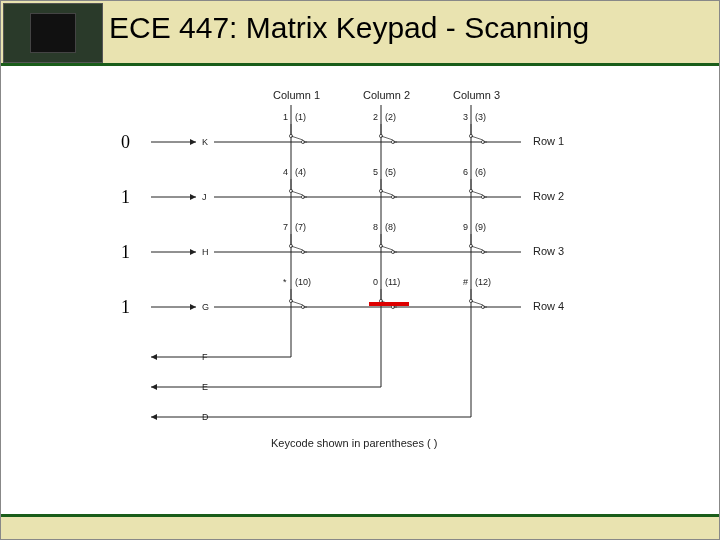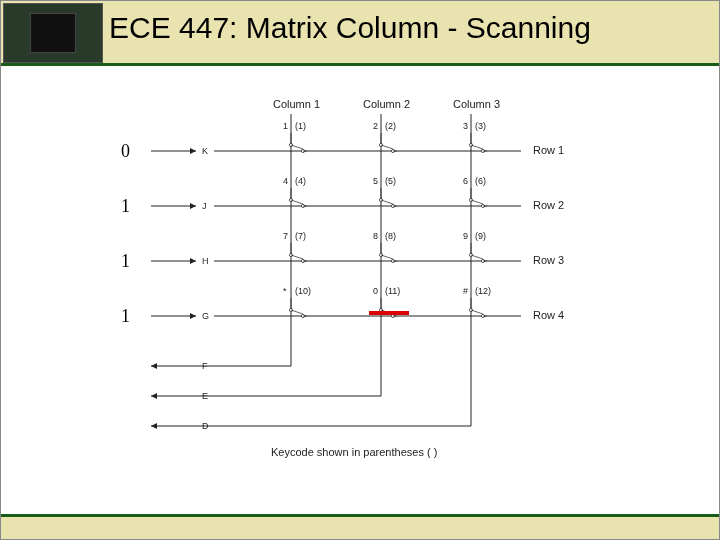--- a/index.html
+++ b/index.html
@@ -1,37 +1,37 @@
 <!DOCTYPE html>
 <html><head>
 <meta charset="utf-8">
 <style>
   html,body{margin:0;padding:0;width:720px;height:540px;background:#fff;font-family:Arial,Helvetica,sans-serif;overflow:hidden}
   .slide{width:720px;height:540px;position:relative;border:1px solid #888;box-sizing:border-box}
   .header-band{position:absolute;left:0;right:0;top:0;height:62px;background:#e9e3b0;border-bottom:3px solid #1a5d1a}
   .chip-img{position:absolute;left:2px;top:2px;width:98px;height:58px;background:#2a3a2a;border:1px solid #555;display:flex;align-items:center;justify-content:center}
   .chip-img::before{content:"";width:44px;height:38px;background:#111;display:block;border:1px solid #444}
   .title{position:absolute;left:108px;top:10px;font-size:30px;color:#000}
-  .diagram{position:absolute;left:120px;top:95px;width:480px;height:370px}
+  .diagram{position:absolute;left:120px;top:86px;width:480px;height:370px}
   .footer-band{position:absolute;left:0;right:0;bottom:0;height:22px;background:#e9e3b0;border-top:3px solid #1a5d1a}
   svg{font-family:Arial,Helvetica,sans-serif}
   .wire{stroke:#222;stroke-width:1;fill:none}
   .thin{stroke:#222;stroke-width:0.7}
   .lbl{font-size:11px;fill:#222}
   .small{font-size:9px;fill:#222}
   .row-in{font-size:18px;font-family:"Times New Roman",serif}
   .hot{stroke:#d00;stroke-width:4}
 </style>
 </head>
 <body>
 
 <div class="slide">
   <div class="header-band">
     <div class="chip-img"></div>
-    <div class="title">ECE 447: Matrix Column - Scanning</div>
+    <div class="title">ECE 447: Matrix Keypad - Scanning</div>
   </div>
 
   <div class="diagram">
     <svg width="480" height="370" id="svg-diagram">
         <defs>
           <marker id="ah" markerWidth="8" markerHeight="8" refX="6" refY="3" orient="auto">
             <path d="M0,0 L6,3 L0,6 Z" fill="#222"></path>
           </marker>
         </defs>
         <text x="152" y="12" class="lbl">Column 1</text>

